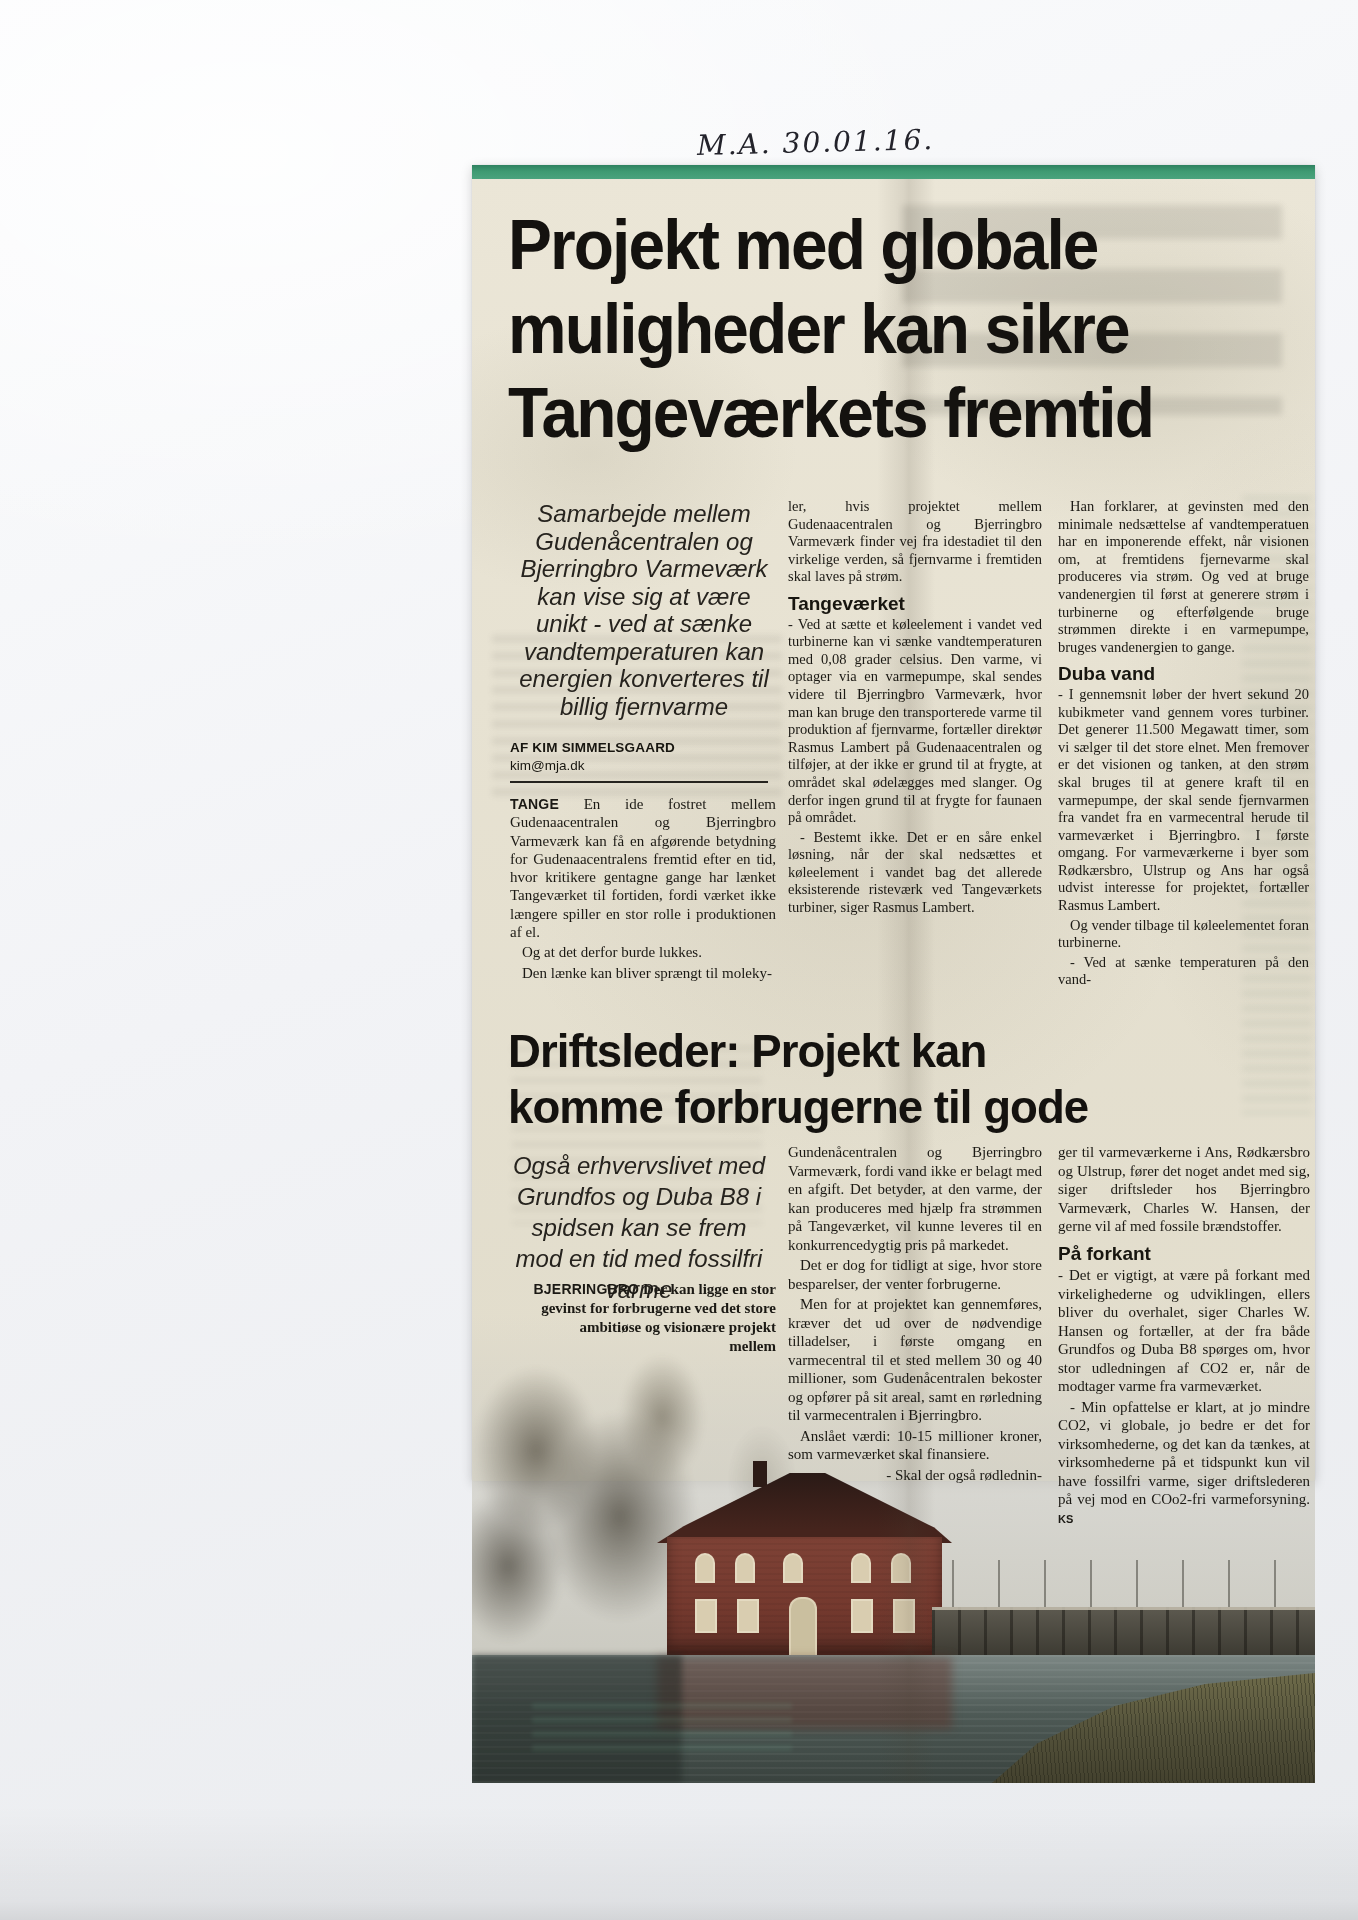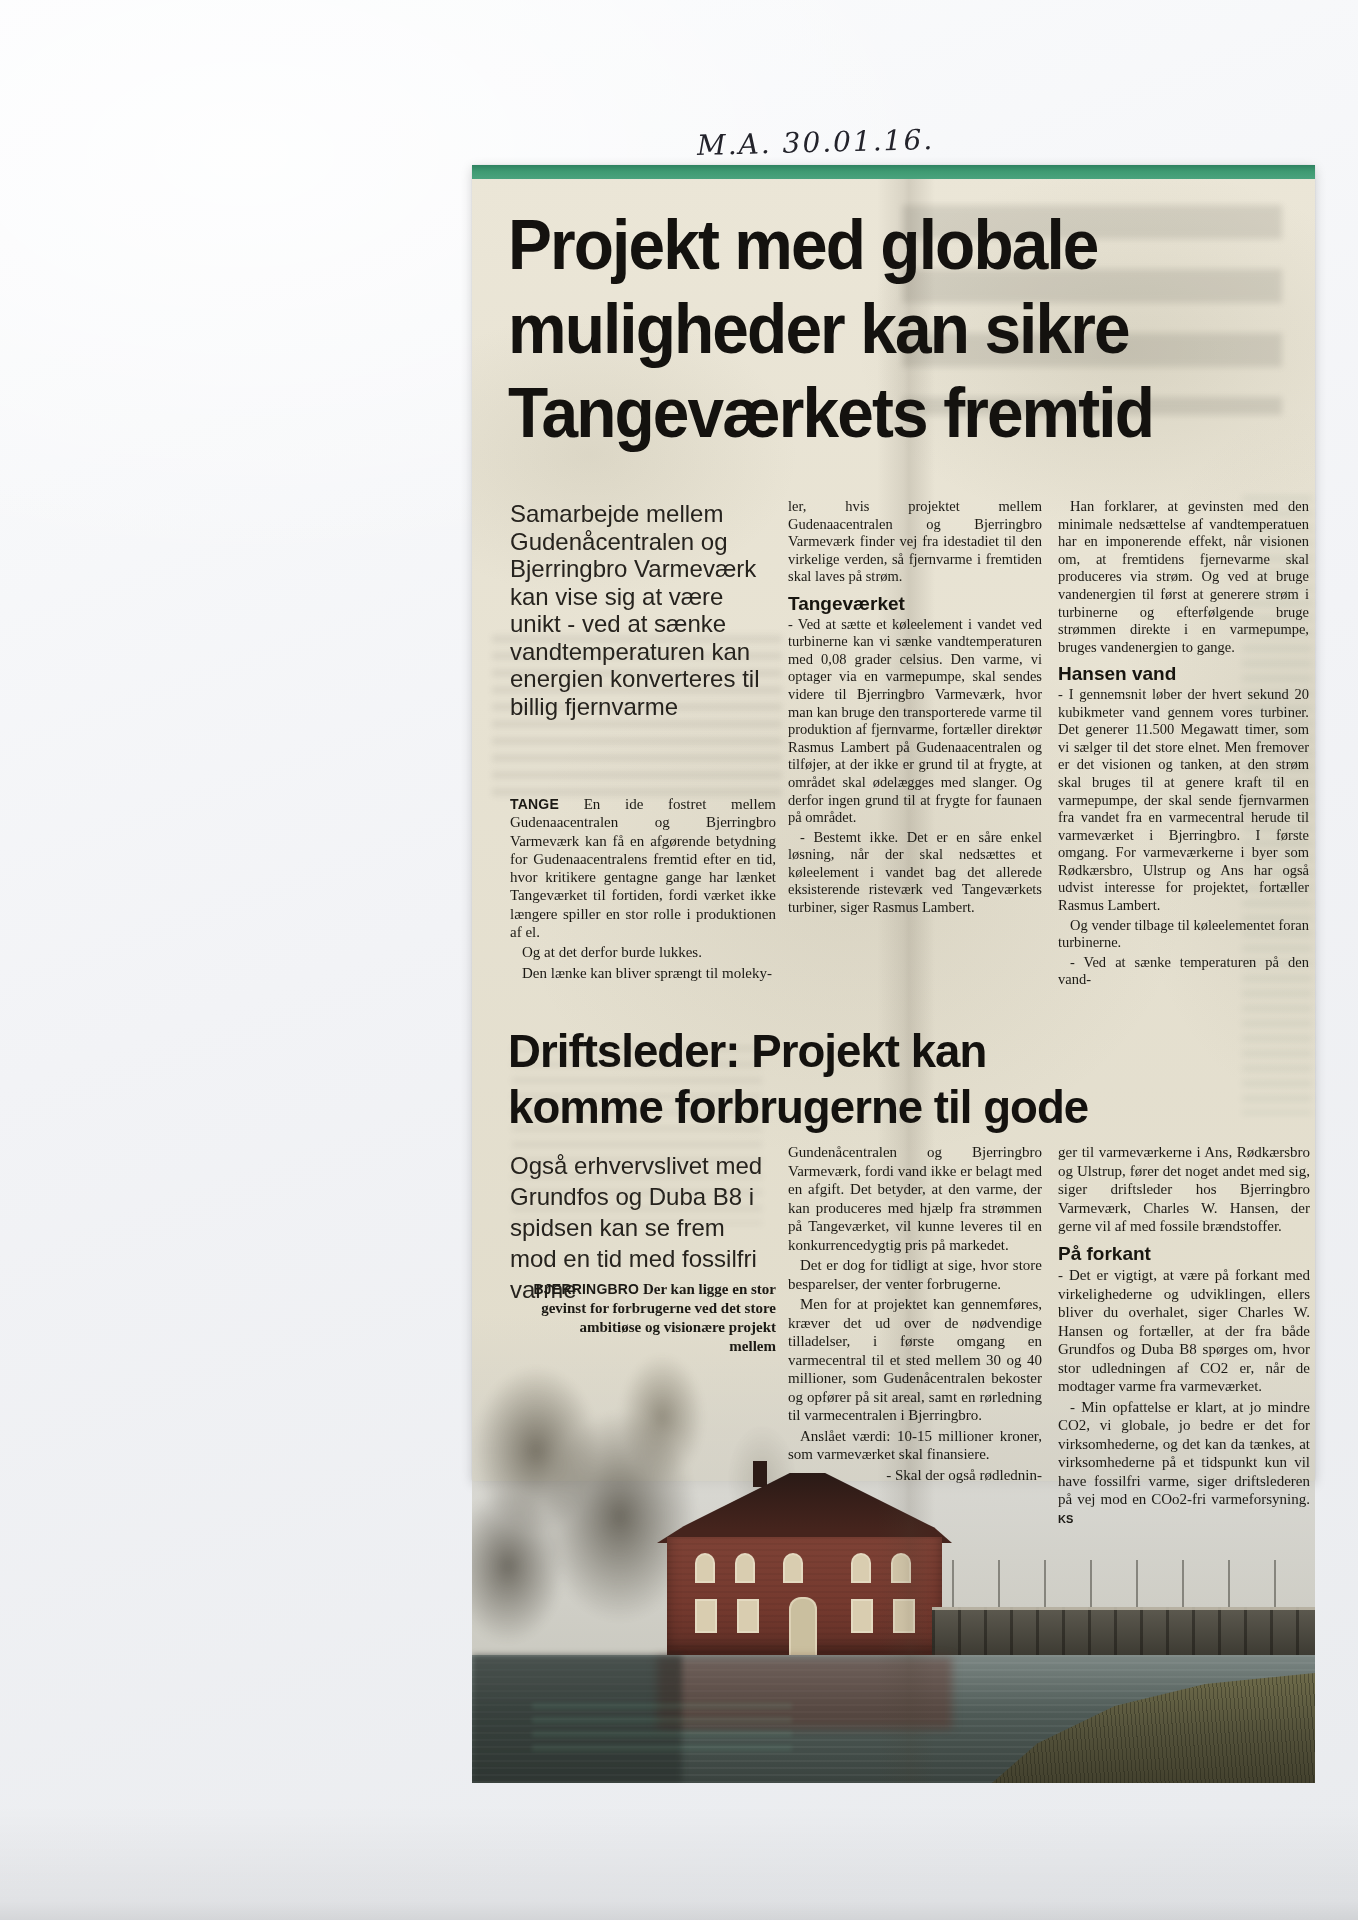--- a/index.html
+++ b/index.html
@@ -51,21 +51,21 @@
     font-family:"Liberation Sans",sans-serif;font-weight:bold;
     font-size:70px;line-height:84px;letter-spacing:-2px;color:#14120f;
     transform:scaleX(.94);transform-origin:left top;}
   .hl1 span,.hl2 span{display:block;}
   .hl2{position:absolute;left:36px;top:858px;width:760px;margin:0;z-index:2;
     font-family:"Liberation Sans",sans-serif;font-weight:bold;
     font-size:47px;line-height:56px;letter-spacing:-1px;color:#14120f;
     transform:scaleX(.97);transform-origin:left top;}
   
   .standfirst{position:absolute;z-index:2;font-family:"Liberation Sans",sans-serif;
-    color:#26231e;}
+    font-style:italic;color:#26231e;text-align:center;}
   .sf1{left:38px;top:335px;width:268px;font-size:24px;line-height:27.5px;}
   .sf2{left:38px;top:985px;width:258px;font-size:24px;line-height:31px;}
   
   .byline{position:absolute;left:38px;top:575px;width:262px;z-index:2;
     font-family:"Liberation Sans",sans-serif;color:#17150f;}
   .byline-name{font-weight:bold;font-size:13.5px;letter-spacing:.2px;}
   .byline-email{font-size:13.5px;margin-top:3px;}
   .byline-rule{margin-top:8px;border-top:2px solid #26241f;width:258px;}
   
   .col{position:absolute;z-index:2;color:#1b1914;font-size:14.5px;line-height:17.6px;
@@ -151,37 +151,42 @@
     <div class="ghost ghost-mid2"></div>
 
     <h1 class="hl1">
       <span>Projekt med globale</span>
       <span>muligheder kan sikre</span>
       <span>Tangeværkets fremtid</span>
     </h1>
 
     <div class="standfirst sf1">Samarbejde mellem Gudenåcentralen og Bjerringbro Varmeværk kan vise sig at være unikt - ved at sænke vandtemperaturen kan energien konverteres til billig fjernvarme</div>
 
+    <div class="byline">
+      <div class="byline-name">AF KIM SIMMELSGAARD</div>
+      <div class="byline-email">kim@mja.dk</div>
+      <div class="byline-rule"></div>
+    </div>
 
     <div class="col col-a1-1">
       <p><b class="lead">TANGE</b> <span>En ide fostret mellem Gudenaacentralen og Bjerringbro Varmeværk kan få en afgørende betydning for Gudenaacentralens fremtid efter en tid, hvor kritikere gentagne gange har lænket Tangeværket til fortiden, fordi værket ikke længere spiller en stor rolle i produktionen af el.</span></p>
       <p class="ind">Og at det derfor burde lukkes.</p>
       <p class="ind">Den lænke kan bliver sprængt til moleky-</p>
     </div>
 
     <div class="col col-a1-2">
       <p>ler, hvis projektet mellem Gudenaacentralen og Bjerringbro Varmeværk finder vej fra idestadiet til den virkelige verden, så fjernvarme i fremtiden skal laves på strøm.</p>
       <h3 class="subhead">Tangeværket</h3>
       <p>- Ved at sætte et køleelement i vandet ved turbinerne kan vi sænke vandtemperaturen med 0,08 grader celsius. Den varme, vi optager via en varmepumpe, skal sendes videre til Bjerringbro Varmeværk, hvor man kan bruge den transporterede varme til produktion af fjernvarme, fortæller direktør Rasmus Lambert på Gudenaacentralen og tilføjer, at der ikke er grund til at frygte, at området skal ødelægges med slanger. Og derfor ingen grund til at frygte for faunaen på området.</p>
       <p class="ind">- Bestemt ikke. Det er en såre enkel løsning, når der skal nedsættes et køleelement i vandet bag det allerede eksisterende risteværk ved Tangeværkets turbiner, siger Rasmus Lambert.</p>
     </div>
 
     <div class="col col-a1-3">
       <p class="ind">Han forklarer, at gevinsten med den minimale nedsættelse af vandtemperatuen har en imponerende effekt, når visionen om, at fremtidens fjernevarme skal produceres via strøm. Og ved at bruge vandenergien til først at generere strøm i turbinerne og efterfølgende bruge strømmen direkte i en varmepumpe, bruges vandenergien to gange.</p>
-      <h3 class="subhead">Hansen vand</h3>
+      <h3 class="subhead">Duba vand</h3>
       <p>- I gennemsnit løber der hvert sekund 20 kubikmeter vand gennem vores turbiner. Det generer 11.500 Megawatt timer, som vi sælger til det store elnet. Men fremover er det visionen og tanken, at den strøm skal bruges til at genere kraft til en varmepumpe, der skal sende fjernvarmen fra vandet fra en varmecentral herude til varmeværket i Bjerringbro. I første omgang. For varmeværkerne i byer som Rødkærsbro, Ulstrup og Ans har også udvist interesse for projektet, fortæller Rasmus Lambert.</p>
       <p class="ind">Og vender tilbage til køleelementet foran turbinerne.</p>
       <p class="ind">- Ved at sænke temperaturen på den vand-</p>
     </div>
 
     <h2 class="hl2">
       <span>Driftsleder: Projekt kan</span>
       <span>komme forbrugerne til gode</span>
     </h2>
 

